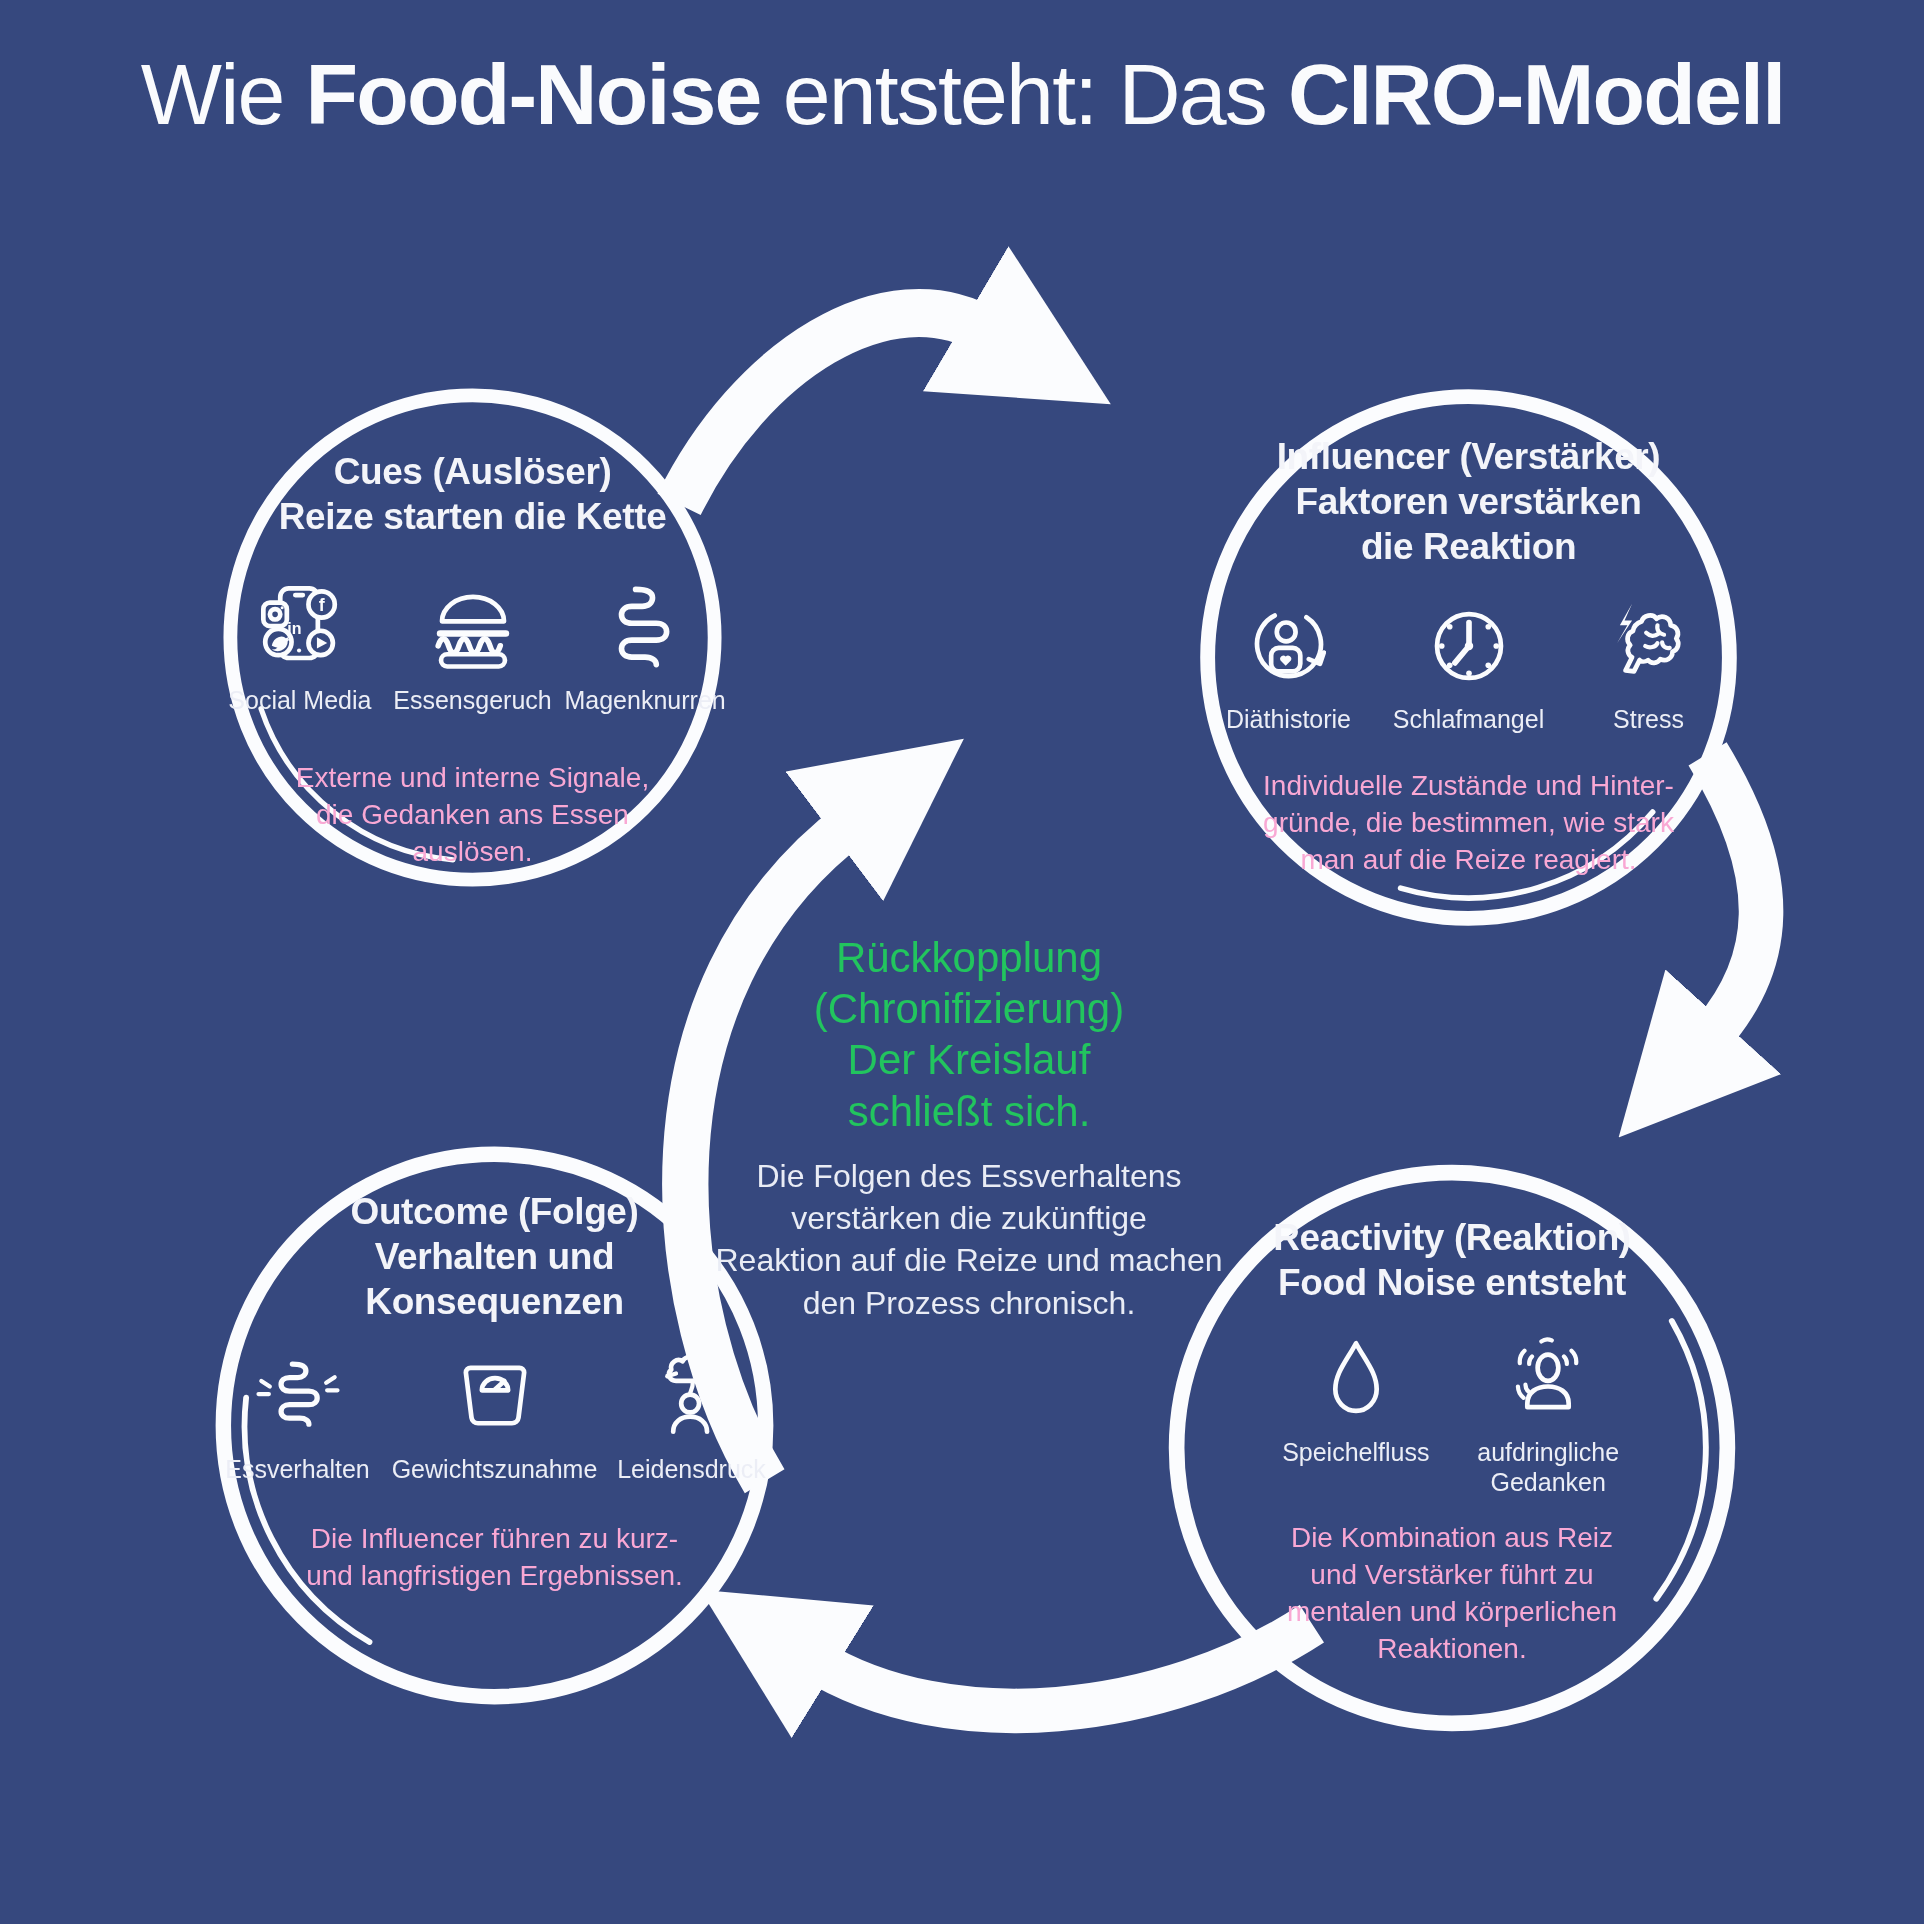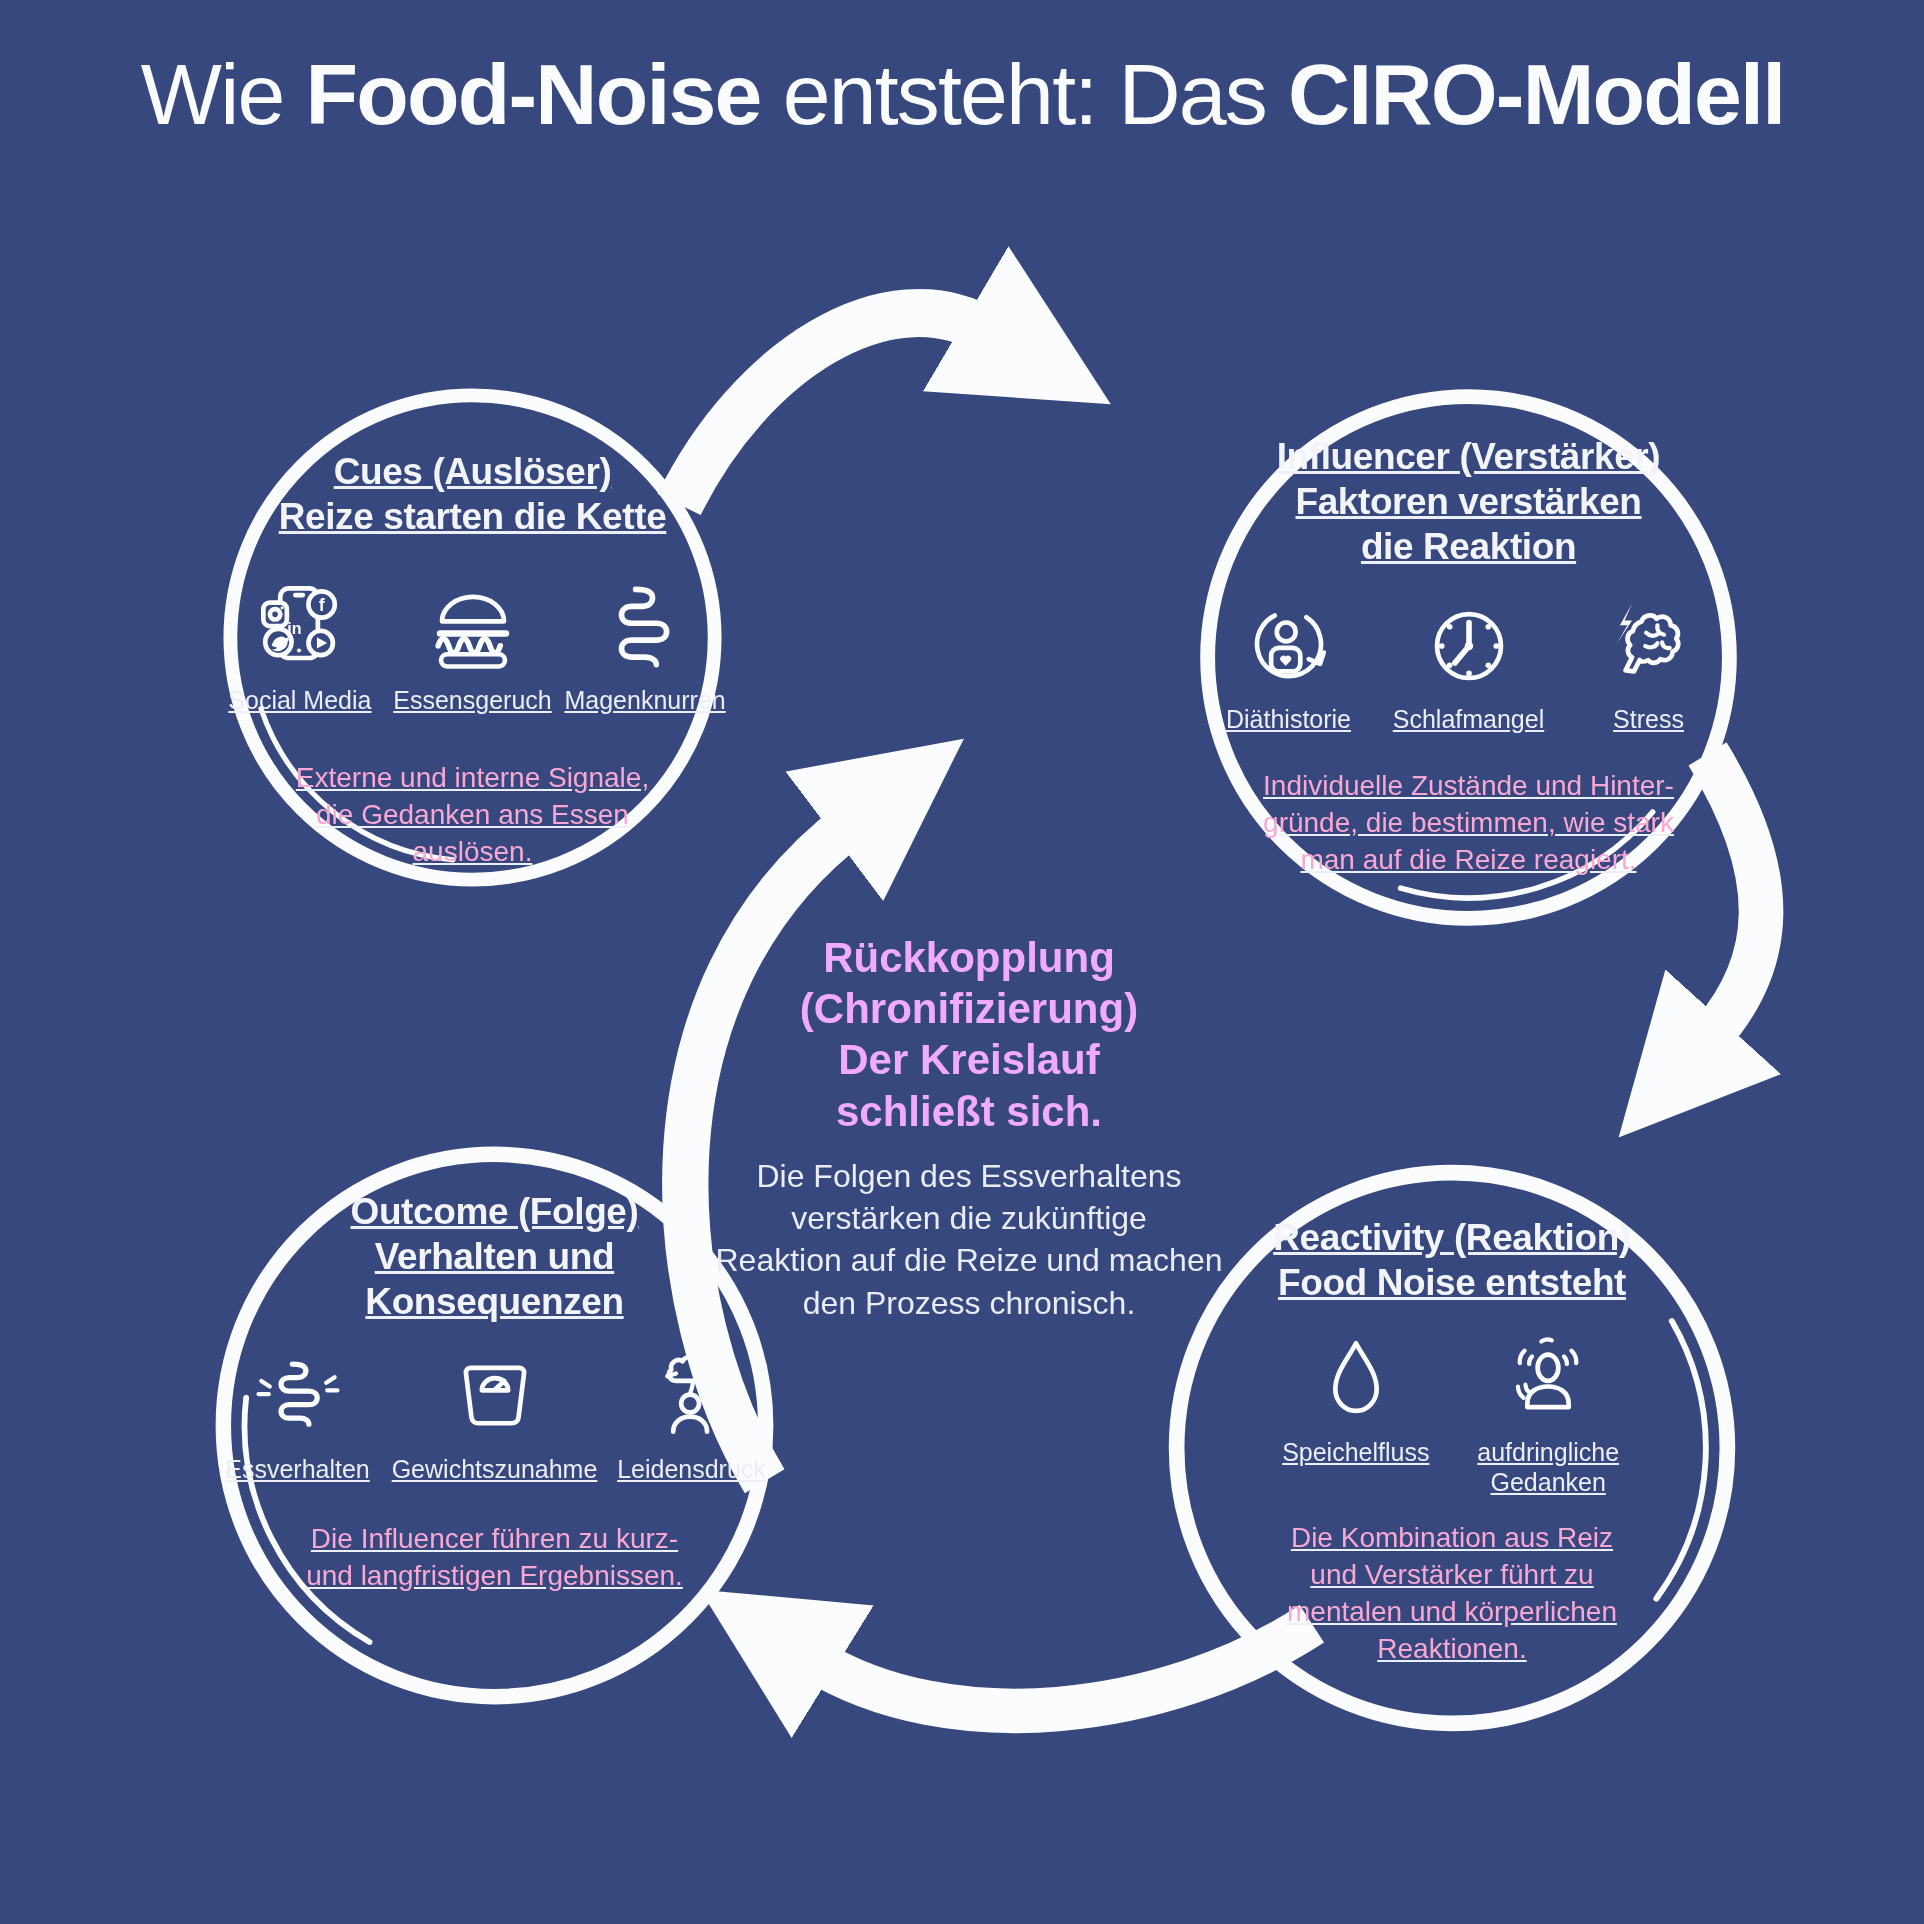--- a/index.html
+++ b/index.html
@@ -6,21 +6,21 @@
   .canvas{
     position:relative;width:1925px;height:1925px;background:#36487E;
     font-family:"Liberation Sans","DejaVu Sans",sans-serif;color:#EDEFF6;overflow:hidden;
   }
   .title{
     position:absolute;top:45px;left:0;width:100%;text-align:center;
     font-size:86px;font-weight:400;color:#FAFBFD;letter-spacing:-1.8px;white-space:nowrap;
   }
   .title b{font-weight:700;}
   svg.arrows{position:absolute;left:0;top:0;}
-  .circle{position:absolute;border-radius:50%;text-decoration:underline;}
+  .circle{position:absolute;border-radius:50%;}
   .ring{position:absolute;left:0;top:0;width:100%;height:100%;}
   .content{
     position:relative;width:100%;height:100%;box-sizing:border-box;
     display:flex;flex-direction:column;align-items:center;text-align:center;
   }
   .circle-heading{
     margin:0;font-size:37px;font-weight:700;line-height:1.22;color:#F3F4F9;
     white-space:pre-line;letter-spacing:-0.4px;
   }
   .icon-row{display:flex;justify-content:center;align-items:flex-start;}
@@ -39,21 +39,21 @@
   .c-outcome .icon-row{margin-top:25px;gap:15px;}
   .c-outcome .circle-desc{margin-top:37px;}
   .c-reactivity .content{padding-top:61px;text-align:center;}
   .c-reactivity .icon-row{margin-top:27px;gap:21.4px;}
   .c-reactivity .circle-desc{margin-top:23px;}
   .icon-item{width:153px;}
   .c-outcome .icon-item{width:182px;}
   .c-reactivity .icon-item{width:171px;}
   .center-block{position:absolute;left:684px;top:932px;width:570px;text-align:center;}
   .center-heading{
-    margin:0;font-size:42px;font-weight:700;line-height:1.22;color:#f0abfc;white-space:pre-line;
+    margin:0;font-size:42px;font-weight:400;line-height:1.22;color:#22c55e;white-space:pre-line;
   }
   .center-desc{margin:18px 0 0;font-size:32px;line-height:1.32;white-space:pre-line;color:#E9ECF5;}
   .ic{stroke:#FBFCFE;stroke-width:5;fill:none;stroke-linecap:round;stroke-linejoin:round;}
   .ic .fill{fill:#FBFCFE;stroke:none;}
   .ic text{fill:#FBFCFE;stroke:none;font-family:"Liberation Sans",sans-serif;font-weight:bold;}
 </style>
 </head>
 <body>
 
 <div class="canvas">

